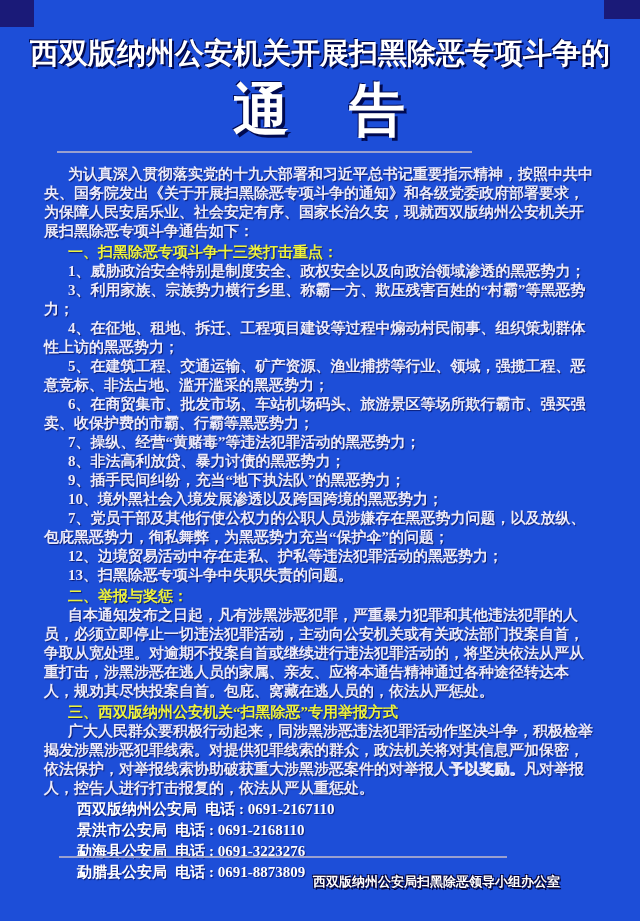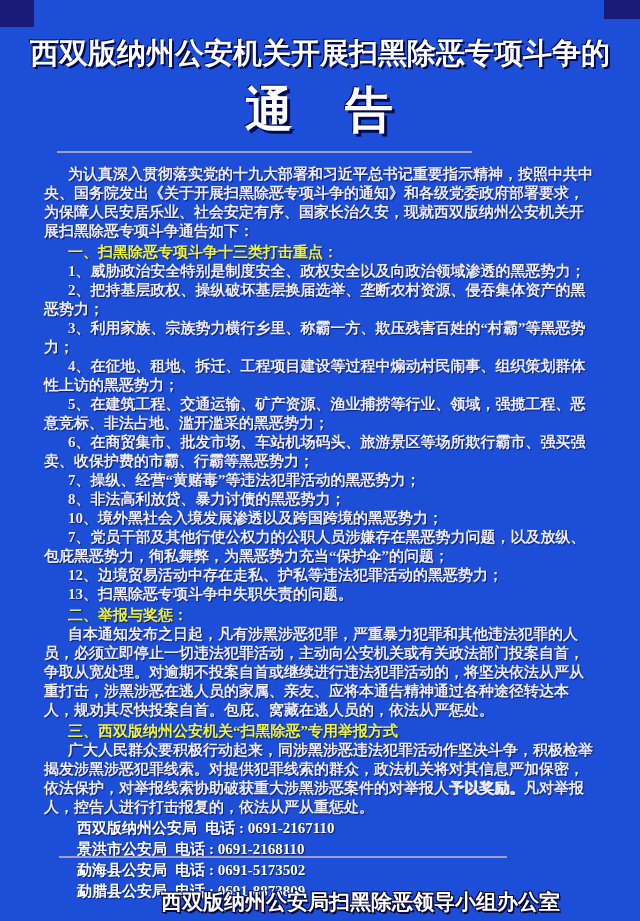--- a/index.html
+++ b/index.html
@@ -23,21 +23,21 @@
     text-align: center;
     font-size: 29px;
     line-height: 34px;
     color: #ffffff;
     text-shadow: 2px 2px 0 #000a50, -1px -1px 0 #000a50;
     white-space: nowrap;
   }
   .title-main {
     margin: 11px 0 0;
     text-align: center;
-    font-size: 48px;
+    font-size: 56px;
     line-height: 58px;
     color: #ffffff;
     letter-spacing: 2px;
     text-shadow: 3px 3px 0 #000a50, -1px -1px 0 #000a50;
   }
   .divider { height: 2px; background: #9aa0cf; }
   .divider.d1 { width: 415px; margin: 12px 0 0 57px; }
   .divider.d2 { position: absolute; top: 856px; left: 59px; width: 448px; }
 
   .content {
@@ -48,24 +48,24 @@
   }
   .content p { margin: 0; padding: 0; font-family: Liberation Serif, serif; }
   .indent { text-indent: 1.6em; }
   .heading { color: #eef23c; margin-top: 2px !important; }
   .embold { font-weight: bold; text-shadow: 1px 0 0 currentColor, 1px 1px 1px rgba(0,0,60,0.65); }
   .hotline { margin-left: 2.2em !important; margin-top: 2px !important; color: #ffffff; }
   .hotline .contact { margin-left: 0.55em; }
 
   .signature {
     position: absolute;
-    top: 891px;
+    top: 871px;
     right: 80px;
     text-align: center;
-    font-size: 21px;
+    font-size: 13px;
     line-height: 21px;
     color: #ffffff;
     text-shadow: 1.5px 1.5px 0 #07073a, -1px -1px 0 #07073a, 1px -1px 0 #07073a, -1px 1px 0 #07073a;
     white-space: nowrap;
   }
 </style>
 </head>
 <body>
 
 <div class="poster">
@@ -74,40 +74,40 @@
 
   <h1 class="title-line">西双版纳州公安机关开展扫黑除恶专项斗争的</h1>
   <h2 class="title-main">通　告</h2>
   <div class="divider d1"></div>
 
   <div class="content">
     <p class="indent">为认真深入贯彻落实党的十九大部署和习近平总书记重要指示精神，按照中共中央、国务院发出《关于开展扫黑除恶专项斗争的通知》和各级党委政府部署要求，为保障人民安居乐业、社会安定有序、国家长治久安，现就西双版纳州公安机关开展扫黑除恶专项斗争通告如下：</p>
 
     <p class="indent heading">一、扫黑除恶专项斗争十三类打击重点：</p>
     <p class="indent">1、威胁政治安全特别是制度安全、政权安全以及向政治领域渗透的黑恶势力；</p>
-    <p class="indent">2、把持基层政权、操纵破坏基层换届选举、垄断农村资源、侵吞集体资产的黑恶势力；</p>
     <p class="indent">3、利用家族、宗族势力横行乡里、称霸一方、欺压残害百姓的“村霸”等黑恶势力；</p>
     <p class="indent">4、在征地、租地、拆迁、工程项目建设等过程中煽动村民闹事、组织策划群体性上访的黑恶势力；</p>
     <p class="indent">5、在建筑工程、交通运输、矿产资源、渔业捕捞等行业、领域，强揽工程、恶意竞标、非法占地、滥开滥采的黑恶势力；</p>
     <p class="indent">6、在商贸集市、批发市场、车站机场码头、旅游景区等场所欺行霸市、强买强卖、收保护费的市霸、行霸等黑恶势力；</p>
     <p class="indent">7、操纵、经营“黄赌毒”等违法犯罪活动的黑恶势力；</p>
     <p class="indent">8、非法高利放贷、暴力讨债的黑恶势力；</p>
+    <p class="indent">9、插手民间纠纷，充当“地下执法队”的黑恶势力；</p>
     <p class="indent">10、境外黑社会入境发展渗透以及跨国跨境的黑恶势力；</p>
     <p class="indent">7、党员干部及其他行使公权力的公职人员涉嫌存在黑恶势力问题，以及放纵、包庇黑恶势力，徇私舞弊，为黑恶势力充当“保护伞”的问题；</p>
     <p class="indent">12、边境贸易活动中存在走私、护私等违法犯罪活动的黑恶势力；</p>
     <p class="indent">13、扫黑除恶专项斗争中失职失责的问题。</p>
 
     <p class="indent heading">二、举报与奖惩：</p>
     <p class="indent">自本通知发布之日起，凡有涉黑涉恶犯罪，严重暴力犯罪和其他违法犯罪的人员，必须立即停止一切违法犯罪活动，主动向公安机关或有关政法部门投案自首，争取从宽处理。对逾期不投案自首或继续进行违法犯罪活动的，将坚决依法从严从重打击，涉黑涉恶在逃人员的家属、亲友、应将本通告精神通过各种途径转达本人，规劝其尽快投案自首。包庇、窝藏在逃人员的，依法从严惩处。</p>
     <p class="indent heading">三、西双版纳州公安机关“扫黑除恶”专用举报方式</p>
 
     <p class="indent"><span>广大人民群众要积极行动起来，同涉黑涉恶违法犯罪活动作坚决斗争，积极检举揭发涉黑涉恶犯罪线索。对提供犯罪线索的群众，政法机关将对其信息严加保密，依法保护，对举报线索协助破获重大涉黑涉恶案件的对举报人</span><span class="embold">予以奖励。</span><span>凡对举报人，控告人进行打击报复的，依法从严从重惩处。</span></p>
     <p class="hotline"><span>西双版纳州公安局</span><span class="contact">电话 : 0691-2167110</span></p>
     <p class="hotline"><span>景洪市公安局</span><span class="contact">电话 : 0691-2168110</span></p>
-    <p class="hotline"><span>勐海县公安局</span><span class="contact">电话 : 0691-5173502</span></p>
+    <p class="hotline"><span>勐海县公安局</span><span class="contact">电话 : 0691-3223276</span></p>
     <p class="hotline"><span>勐腊县公安局</span><span class="contact">电话 : 0691-8873809</span></p>
   </div>
 
   <div class="divider d2"></div>
 
   <div class="signature">
     <div>西双版纳州公安局扫黑除恶领导小组办公室</div>
   </div>
 </div>
 

